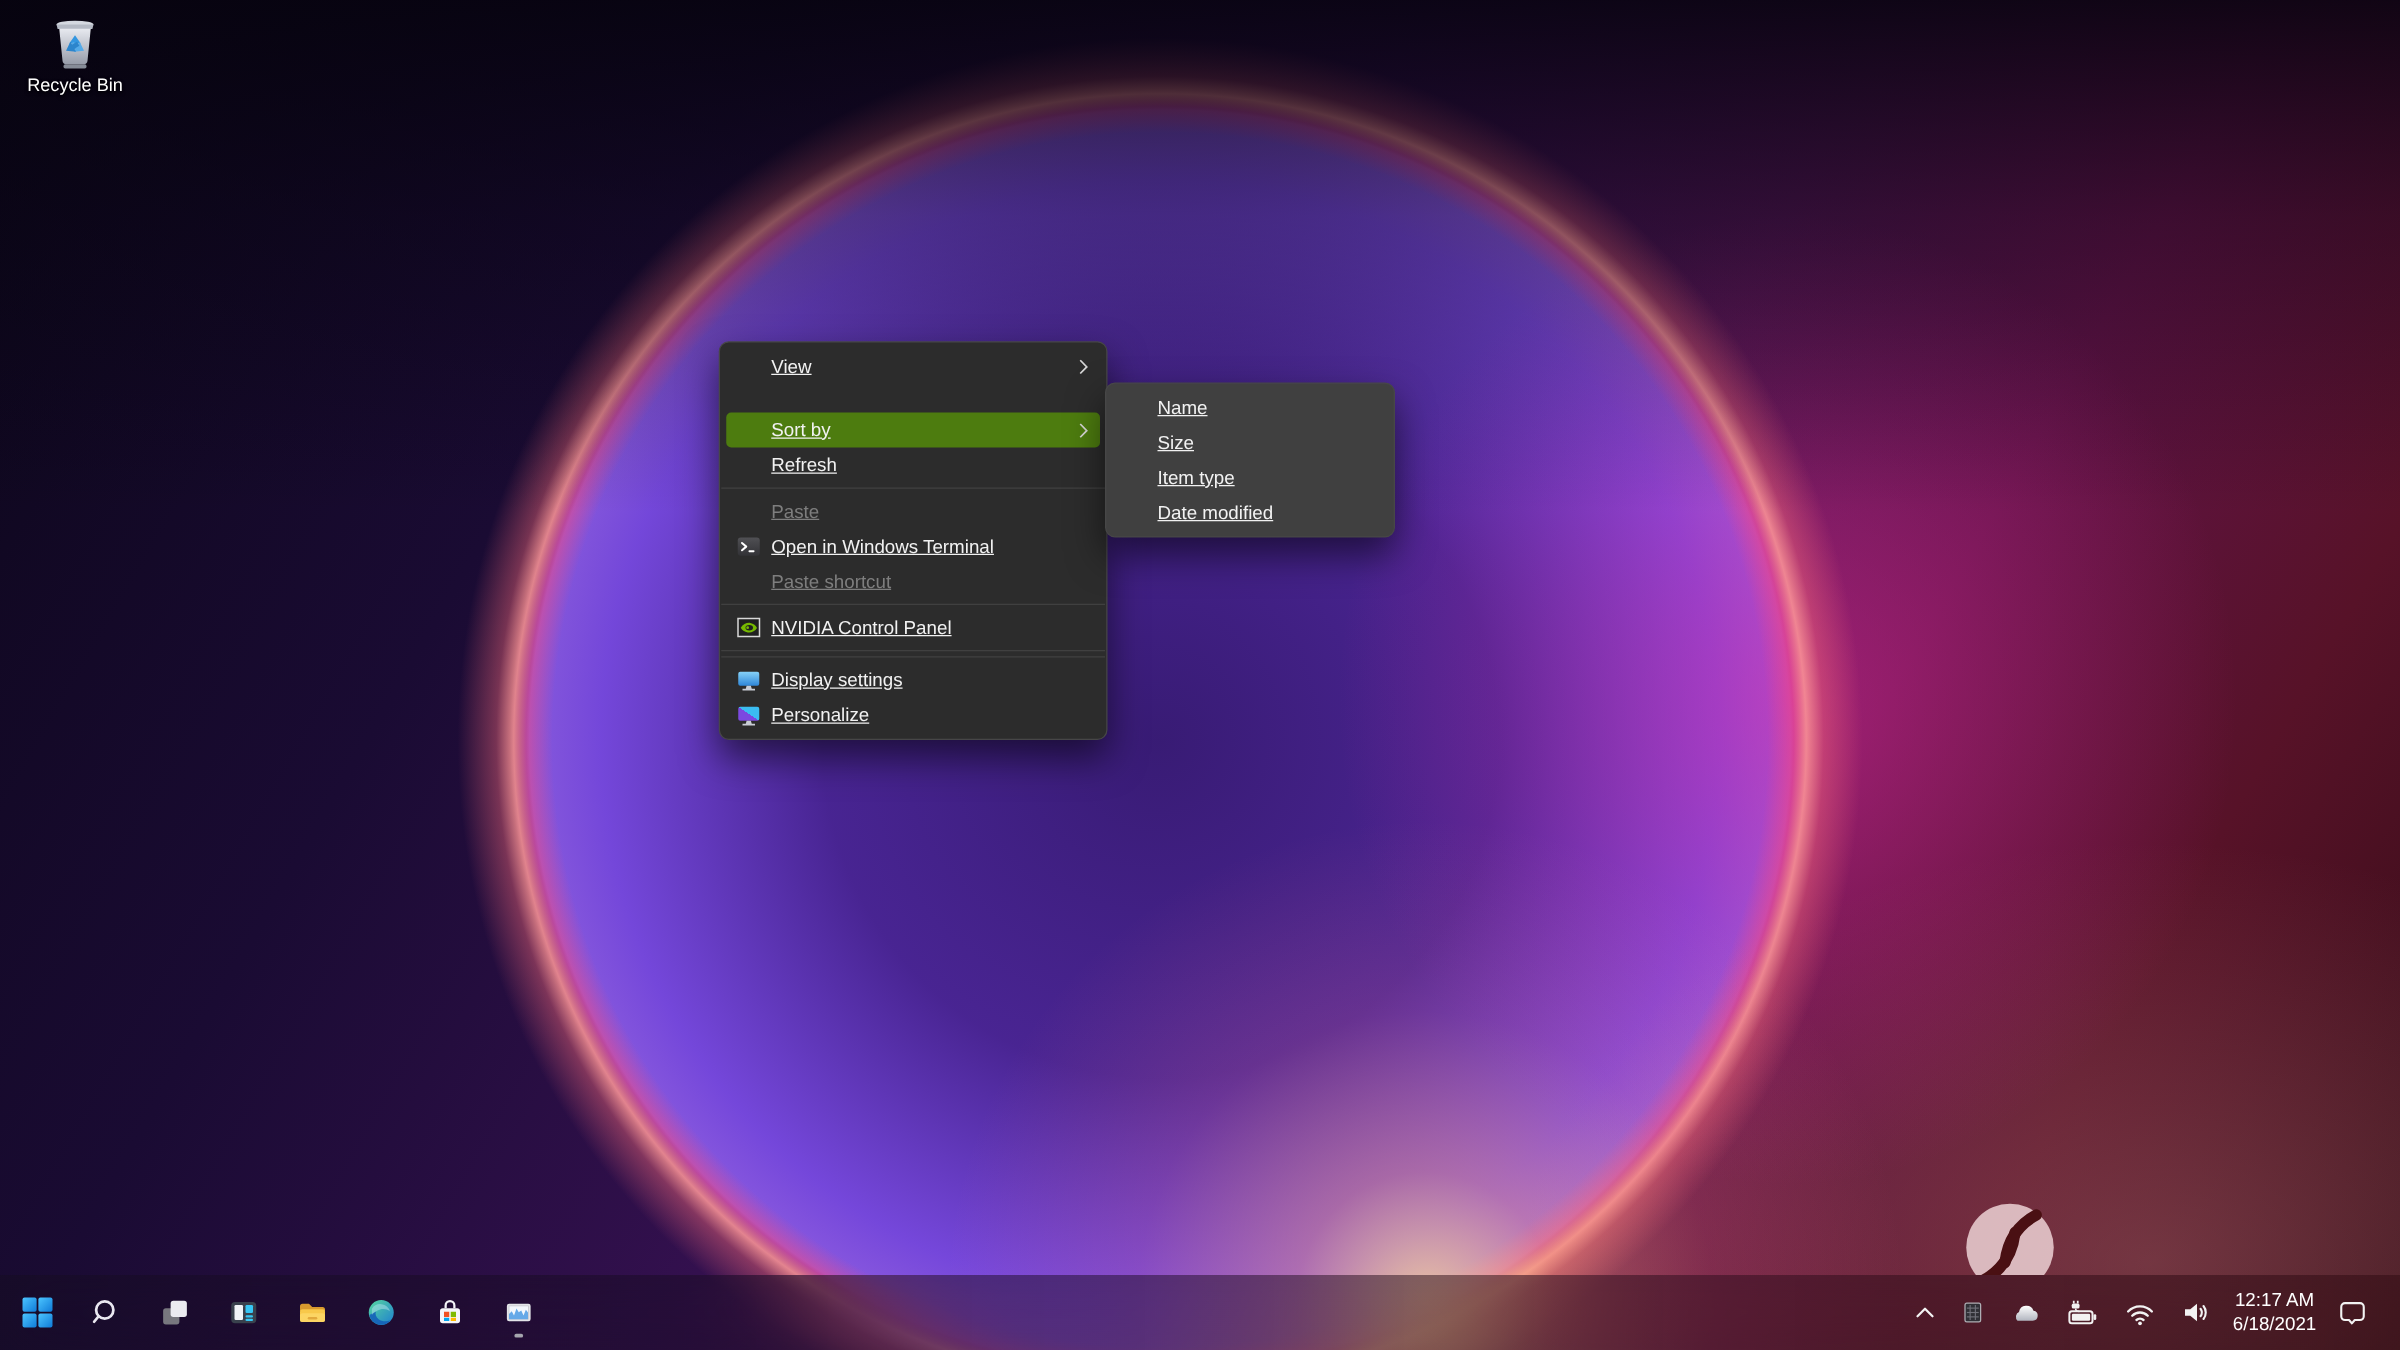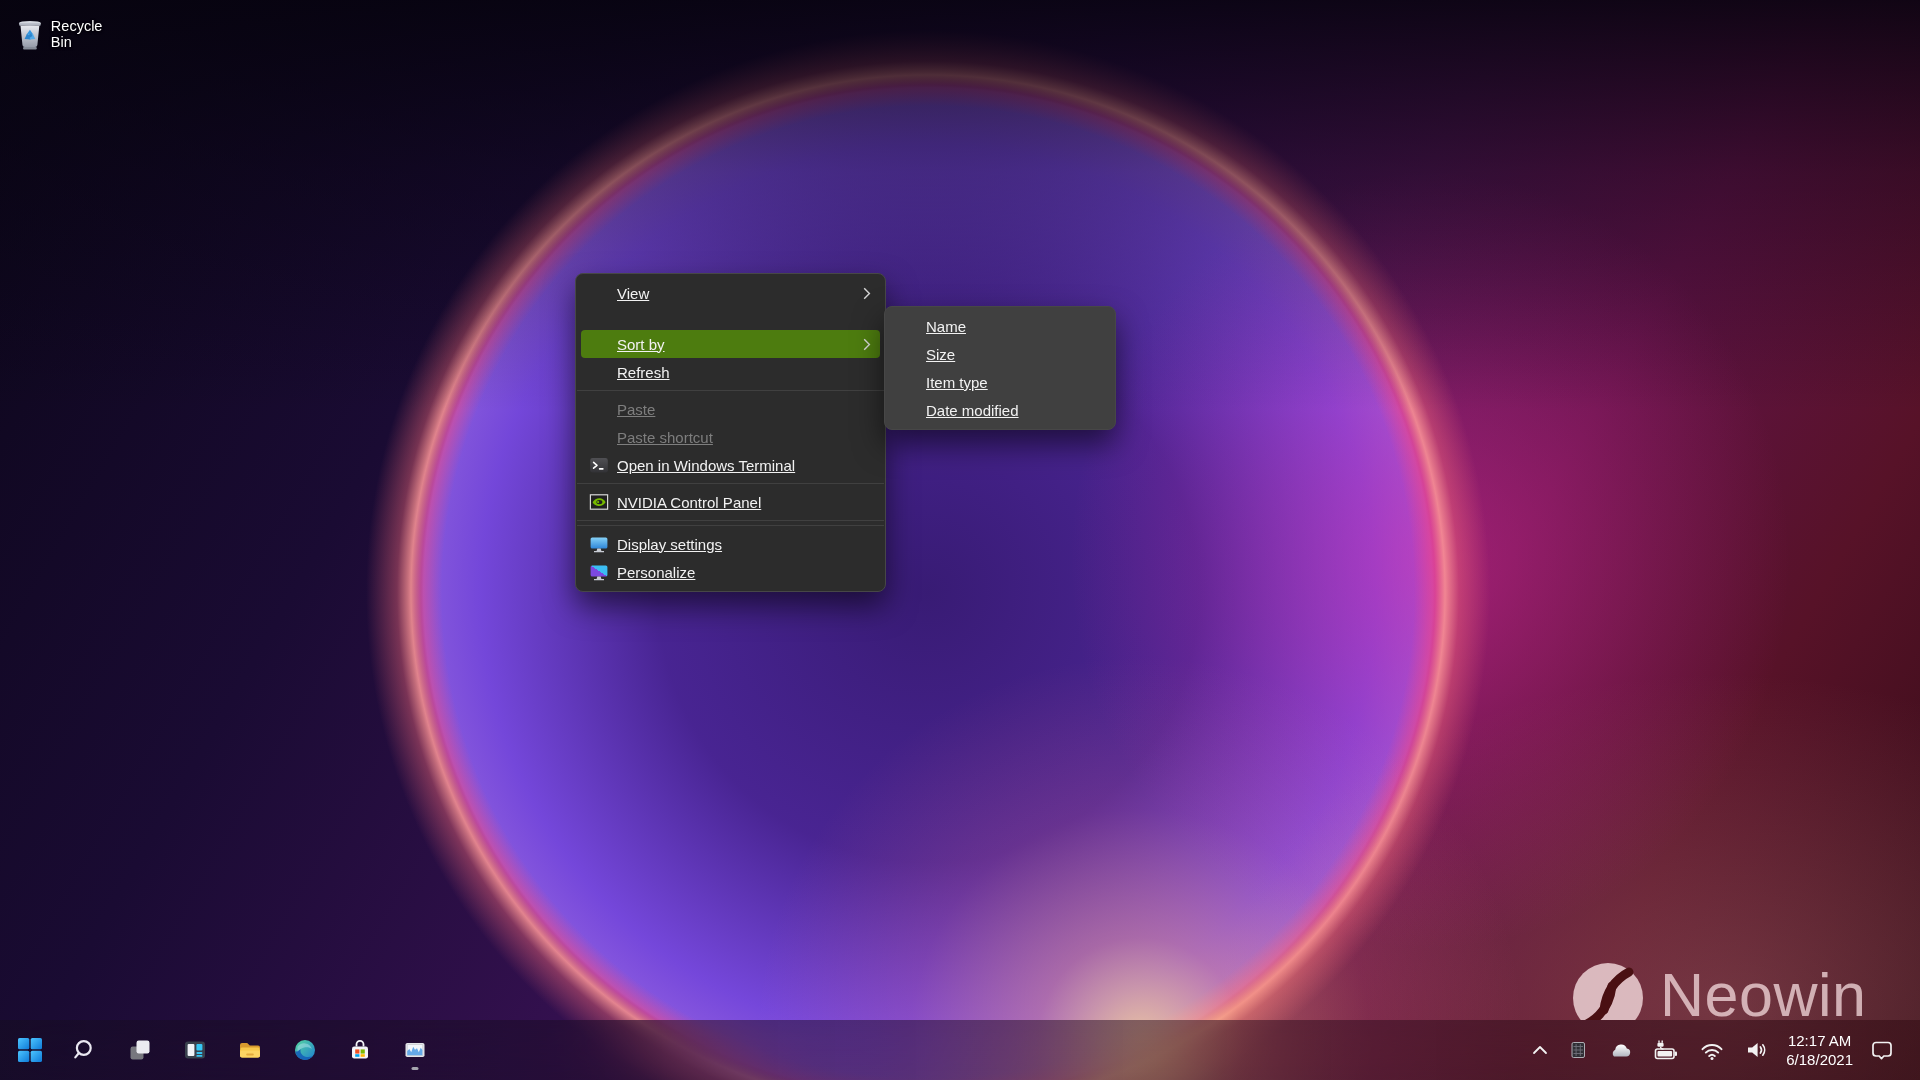--- a/index.html
+++ b/index.html
@@ -14,21 +14,21 @@
       radial-gradient(circle 640px at 1140px 1040px, rgba(255,220,150,.80) 0%, rgba(255,165,125,.42) 16%, rgba(255,120,135,.16) 36%, rgba(255,120,135,0) 60%),
       radial-gradient(circle at 928px 592px, rgba(0,0,0,0) 486px, rgba(255,70,120,.50) 507px, rgba(255,150,150,.85) 517px, rgba(255,110,125,.40) 531px, rgba(90,30,60,0) 562px),
       radial-gradient(ellipse 500px 540px at 1430px 560px, rgba(228,45,162,.50) 0%, rgba(228,45,162,.18) 45%, rgba(228,45,162,0) 72%),
       radial-gradient(ellipse 720px 480px at 1720px 1010px, rgba(196,128,128,.34) 0%, rgba(196,128,128,0) 70%),
       radial-gradient(circle 520px at 928px 592px, rgba(56,28,120,.92) 0%, rgba(74,38,152,.92) 52%, rgba(120,74,226,.95) 86%, rgba(152,102,248,.85) 97%, rgba(152,102,248,0) 100%),
       linear-gradient(120deg, #0b0618 0%, #1a0b33 25%, #33104e 45%, #4e1550 60%, #611347 72%, #571228 85%, #340c16 100%);
   }
 
   
   .desktop-icon{position:absolute;left:12px;top:10px;width:96px;z-index:2;
-    display:flex;flex-direction:row;align-items:center;gap:3px;cursor:default;}
+    display:flex;flex-direction:column;align-items:center;gap:3px;cursor:default;}
   .desktop-icon .lbl{color:#fff;font-size:14.5px;text-shadow:0 1px 3px rgba(0,0,0,.9),0 0 2px rgba(0,0,0,.7);}
 
   
   .watermark{position:absolute;left:1570px;top:956px;width:336px;height:64px;overflow:hidden;z-index:1;
     display:flex;align-items:flex-start;gap:14px;}
   .wm-text{font-size:61px;line-height:66px;margin-top:6px;color:rgba(240,213,215,.78);letter-spacing:.5px;}
 
   
   .context-menu{position:absolute;left:575px;top:273px;width:311px;z-index:20;
     background:#2c2c2c;border:1px solid #474747;border-radius:8px;box-sizing:border-box;
@@ -86,21 +86,20 @@
     </svg>
     <span class="lbl">Recycle Bin</span>
   </div>
 
   <div class="watermark">
     <svg width="76" height="80" viewBox="0 0 76 80">
       <circle cx="38" cy="42" r="35" fill="rgba(241,216,218,0.82)"></circle>
       <path d="M59,16 C44,24 36,37 34,54" stroke="#4a1013" stroke-width="9" fill="none" stroke-linecap="round"></path>
       <path d="M17,68 C32,60 40,47 42,30" stroke="#4a1013" stroke-width="9" fill="none" stroke-linecap="round"></path>
     </svg>
-    <span class="wm-text">Neowin</span>
   </div>
 
   <div class="context-menu">
     <div class="mi">
       <span class="slot"></span>
       <span>View</span>
       <svg class="chev" width="8" height="13" viewBox="0 0 8 13">
         <polyline points="1.2,1.2 6.4,6.5 1.2,11.8" fill="none" stroke="#d6d6d6" stroke-width="1.4"></polyline>
         </svg>
     </div>
@@ -115,39 +114,39 @@
       <span class="slot"></span>
       <span>Refresh</span>
     </div>
 
     <div class="sep"></div>
 
     <div class="mi disabled">
       <span class="slot"></span>
       <span>Paste</span>
     </div>
-    <div class="mi disabled">
-      <span class="slot"></span>
-      <span>Paste shortcut</span>
-    </div>
     <div class="mi">
       <span class="slot">
         <svg width="20" height="20" viewBox="0 0 20 20">
           <defs>
               <linearGradient id="tg" x1="0" y1="0" x2="0" y2="1">
             <stop offset="0" stop-color="#505054"></stop>
                 <stop offset="1" stop-color="#323236"></stop>
               </linearGradient>
             </defs>
           <rect x="1.2" y="3" width="17.6" height="14.6" rx="2.4" fill="url(#tg)"></rect>
           <polyline points="4.6,7.4 8,10.3 4.6,13.2" fill="none" stroke="#ffffff" stroke-width="1.6" stroke-linecap="round" stroke-linejoin="round"></polyline>
           <rect x="9.8" y="13.1" width="4.8" height="1.6" rx="0.7" fill="#ffffff"></rect>
         </svg>
       </span>
       <span>Open in Windows Terminal</span>
+    </div>
+    <div class="mi disabled">
+      <span class="slot"></span>
+      <span>Paste shortcut</span>
     </div>
 
     <div class="sep"></div>
 
     <div class="mi">
       <span class="slot">
         <svg width="20" height="20" viewBox="0 0 20 20">
           <rect x="1.4" y="2.8" width="17.2" height="14.4" fill="#202020" stroke="#d8d8d8" stroke-width="1.2"></rect>
           <path d="M3.6,10.2 c1.8,-2.9 4.8,-4.3 7.6,-3.9 2.6,.4 4.6,2 5.4,4 -1.6,2.6 -4.4,4 -7.4,3.6 -2.6,-.3 -4.6,-1.7 -5.6,-3.7 z" fill="#76b900"></path>
           <ellipse cx="10.4" cy="10.1" rx="3" ry="2.2" fill="#202020"></ellipse>

